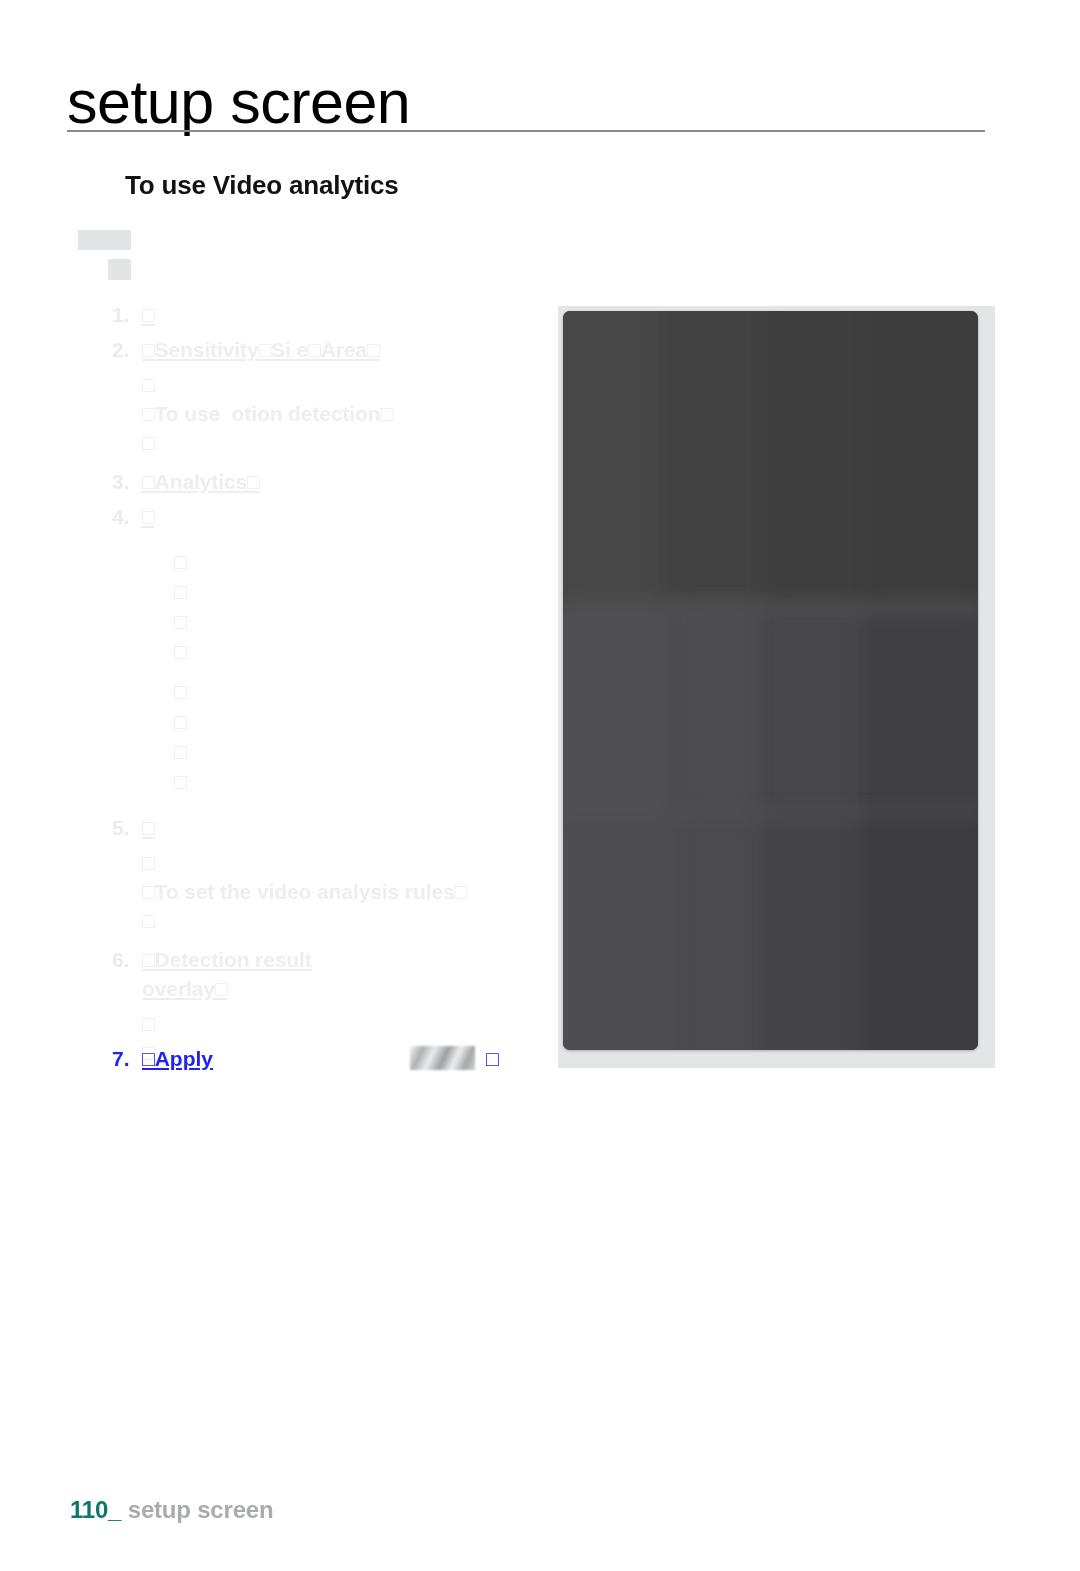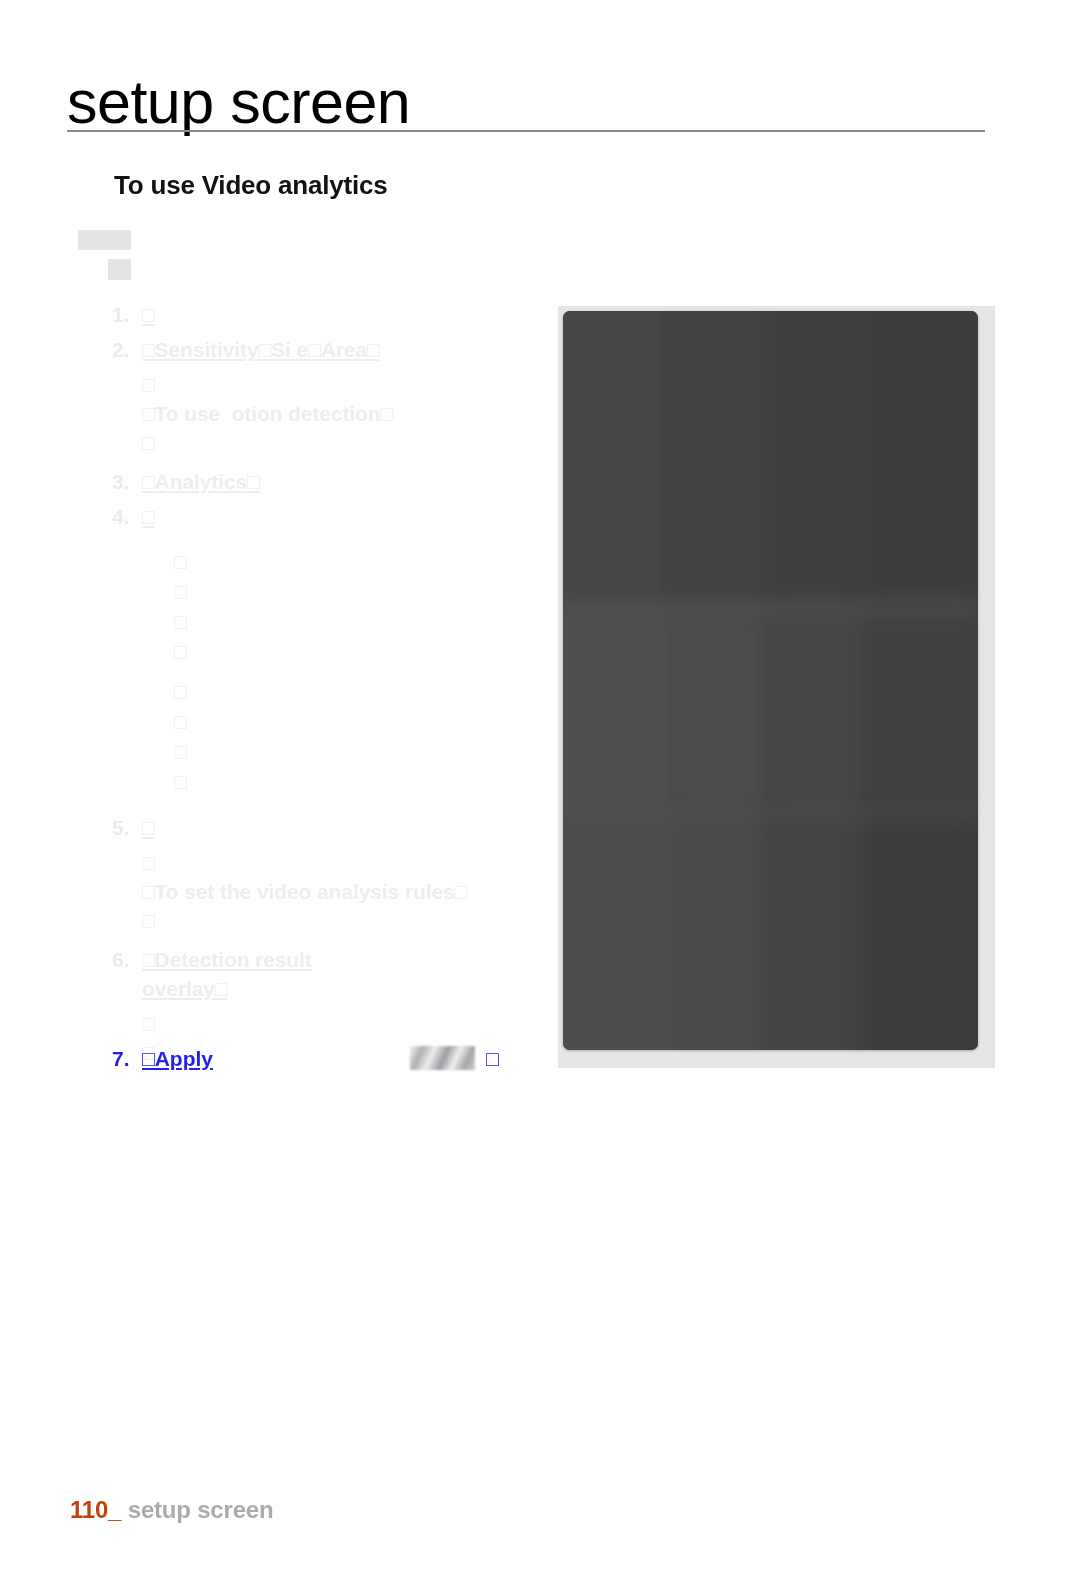--- a/index.html
+++ b/index.html
@@ -33,21 +33,21 @@
     left: 67px;
     top: 130px;
     width: 918px;
     height: 2px;
     background: #8a8a8a;
   }
 
   
   #section-heading {
     position: absolute;
-    left: 114px;
+    left: 125px;
     top: 170px;
     font-size: 26px;
     font-weight: bold;
     color: #121212;
     letter-spacing: -0.2px;
     white-space: nowrap;
   }
 
   
   .ghost-block {
@@ -196,21 +196,21 @@
   #footer {
     position: absolute;
     left: 70px;
     top: 1496px;
     font-size: 24px;
     color: #a9abad;
     font-weight: bold;
     letter-spacing: -0.2px;
     white-space: nowrap;
   }
-  #footer .page-number { color: #c2410c; margin-top: 8px; }
+  #footer .page-number { color: #0f766e; margin-top: 8px; }
 </style>
 </head>
 <body>
 
 <div id="page-title">setup screen</div>
 <div id="title-rule"></div>
 
 <div id="section-heading">To use Video analytics</div>
 
 <div class="ghost-block" id="ghost-block-wide"></div>

